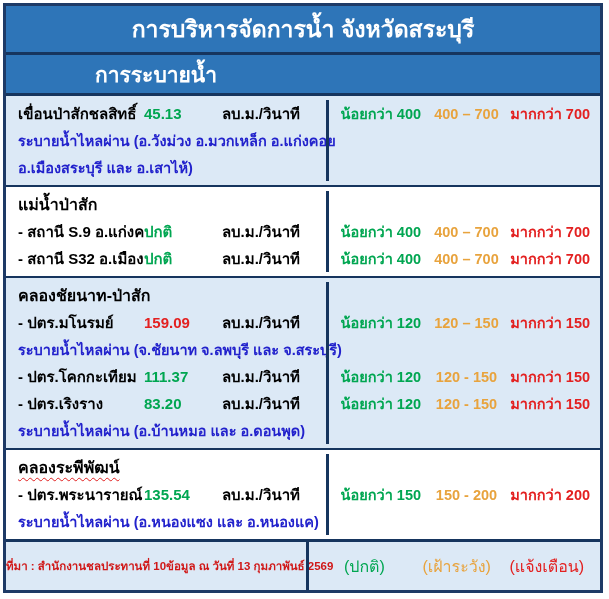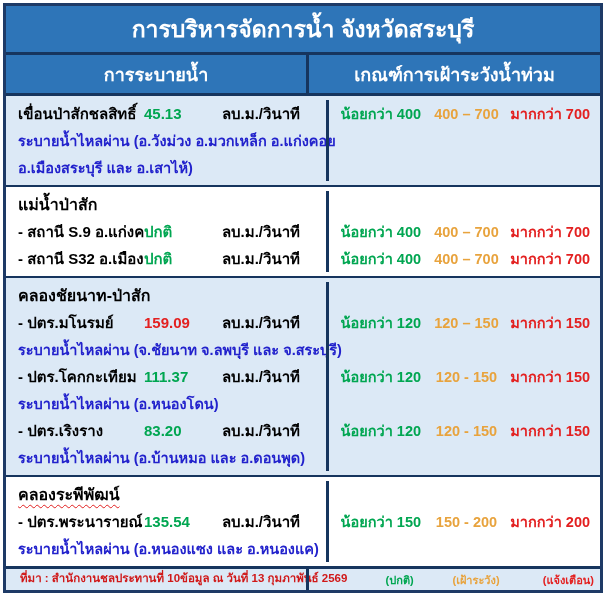--- a/index.html
+++ b/index.html
@@ -13,21 +13,21 @@
     height:46px;background:#2E75B8;border-bottom:3px solid #16355E;
     display:flex;align-items:center;justify-content:center;
     color:#ffffff;font-size:23px;font-weight:bold;
   }
   .col-heads{
     height:38px;background:#2E75B8;border-bottom:3px solid #16355E;
     display:grid;grid-template-columns:300px 1fr;
   }
   .col-head{
     display:flex;align-items:center;justify-content:center;
-    color:#ffffff;font-size:18px;font-weight:bold;
+    color:#ffffff;font-size:21px;font-weight:bold;
   }
   .col-head.right{border-left:3px solid #16355E;}
   .section{border-bottom:2px solid #16355E;padding:4px 0;}
   .section.lightblue{background:#DCE9F6;}
   .section.white{background:#FFFFFF;}
   .line{display:grid;grid-template-columns:300px 1fr;height:27px;gap:20px;}
   .lcell{display:flex;align-items:center;padding:0 6px 0 12px;box-sizing:border-box;}
   .rcell{border-left:3px solid #16355E;display:grid;grid-template-columns:1.15fr 1fr 1.1fr;align-items:center;box-sizing:border-box;padding:0 6px;}
   .sec-title{font-size:16px;font-weight:bold;color:#000000;}
   .sec-title.wavy{text-decoration:underline wavy #E02020 1px;text-underline-offset:4px;}
@@ -36,34 +36,33 @@
   .st-unit{width:90px;text-align:right;font-size:15px;font-weight:bold;color:#000000;white-space:nowrap;}
   .note{font-size:14.5px;font-weight:bold;color:#2222CC;white-space:nowrap;}
   .crit{font-size:14.5px;font-weight:bold;text-align:center;white-space:nowrap;}
   .c-green{color:#00A651;}
   .c-orange{color:#E8A33D;}
   .c-red{color:#E32020;}
   .footer{
     height:30px;background:#DCE9F6;border-top:1px solid #16355E;
     display:grid;grid-template-columns:300px 1fr;flex:1;
   }
-  .footer-left{display:flex;align-items:flex-start;justify-content:space-between;padding:0 8px 0 14px;}
+  .footer-left{display:flex;align-items:center;justify-content:space-between;padding:0 8px 0 0;}
   .footer-left span{font-size:11.5px;font-weight:bold;color:#D01818;white-space:nowrap;}
   .footer-right{border-left:3px solid #16355E;display:grid;grid-template-columns:1.15fr 1fr 1.1fr;align-items:center;padding:0 6px;}
-  .legend{font-size:11px;font-weight:bold;text-align:right;white-space:nowrap;}
+  .legend{font-size:16px;font-weight:normal;text-align:center;white-space:nowrap;}
 </style>
 </head>
 <body>
 
 <div class="board">
   <div class="title-bar">การบริหารจัดการน้ำ จังหวัดสระบุรี</div>
 
   <div class="col-heads">
     <div class="col-head left">การระบายน้ำ</div>
-    <div class="col-head right">เกณฑ์การเฝ้าระวังน้ำท่วม</div>
   </div>
 
   <div id="sections-root">
       <div class="section lightblue">
         <div class="line">
           <div class="lcell">
             <span class="st-name">เขื่อนป่าสักชลสิทธิ์</span>
             <span class="st-value c-green">45.13</span>
             <span class="st-unit">ลบ.ม./วินาที</span>
           </div>
@@ -147,26 +146,20 @@
           <div class="lcell">
             <span class="st-name"> - ปตร.โคกกะเทียม</span>
             <span class="st-value c-green">111.37</span>
             <span class="st-unit">ลบ.ม./วินาที</span>
           </div>
           <div class="rcell">
             <span class="crit c-green">น้อยกว่า 120</span>
             <span class="crit c-orange">120 - 150</span>
             <span class="crit c-red">มากกว่า 150</span>
           </div>
-        </div>
-        <div class="line">
-          <div class="lcell">
-            <span class="note">ระบายน้ำไหลผ่าน (อ.หนองโดน)</span>
-          </div>
-          <div class="rcell"></div>
         </div>
         <div class="line">
           <div class="lcell">
             <span class="st-name"> - ปตร.เริงราง</span>
             <span class="st-value c-green">83.20</span>
             <span class="st-unit">ลบ.ม./วินาที</span>
           </div>
           <div class="rcell">
             <span class="crit c-green">น้อยกว่า 120</span>
             <span class="crit c-orange">120 - 150</span>

